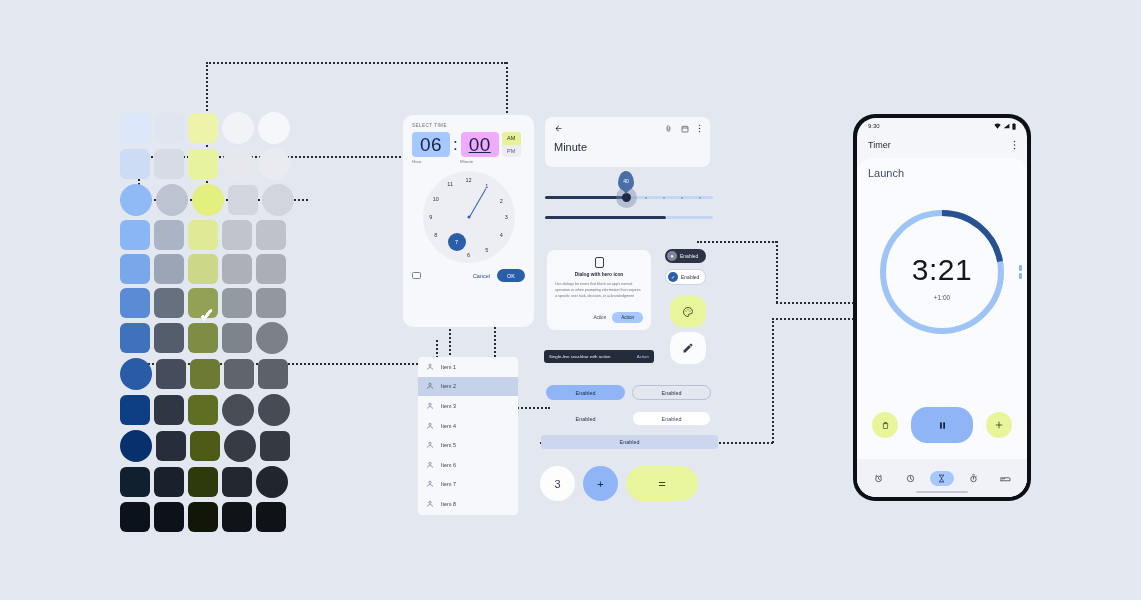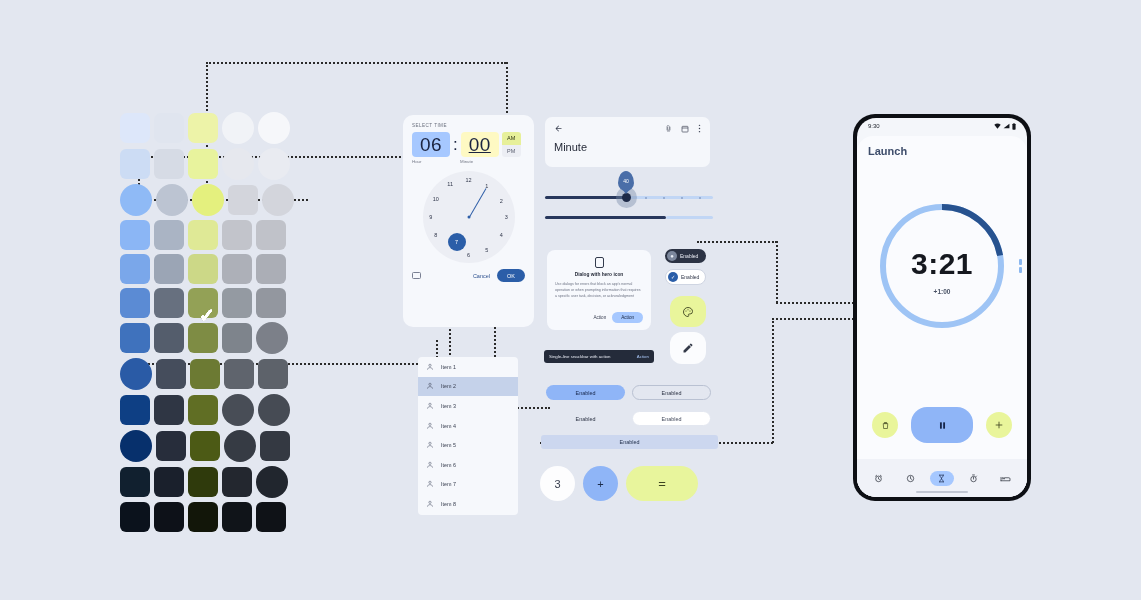--- a/index.html
+++ b/index.html
@@ -31,21 +31,21 @@
 
   
   #timepicker { left: 403px; top: 115px; width: 131px; height: 212px;
                 background: #f6f8fc; border-radius: 10px; padding: 8px 9px; }
   .tp-label { font-size: 4.6px; letter-spacing: .45px; color: #6a6f7e; text-transform: uppercase; }
   .tp-row { display: flex; align-items: flex-start; gap: 3px; margin-top: 4px; }
   .tp-box { width: 38px; height: 25px; border-radius: 4px; display: flex;
             align-items: center; justify-content: center;
             font-size: 19px; color: #1b2440; letter-spacing: .5px; }
   .tp-box.sel { background: #a6c8ff; }
-  .tp-box.pln { background: #fef9c3; text-decoration: underline; }
+  .tp-box.pln { background: #f0abfc; text-decoration: underline; }
   .tp-colon { font-size: 17px; color: #1b2440; line-height: 25px; }
   .tp-ampm { width: 19px; height: 25px; border-radius: 3px; overflow: hidden;
              display: flex; flex-direction: column; }
   .tp-am { flex: 1; background: #e7f09a; font-size: 5.5px; color: #2d3313;
            display: flex; align-items: center; justify-content: center; }
   .tp-pm { flex: 1; background: #eceef4; font-size: 5.5px; color: #5b6070;
            display: flex; align-items: center; justify-content: center; }
   .tp-sub { display: flex; gap: 3px; margin-top: 2px; }
   .tp-sub span { font-size: 4.4px; color: #747987; }
   .tp-sub .s1 { width: 38px; } .tp-sub .s2 { width: 38px; margin-left: 7px; }
@@ -157,23 +157,23 @@
   #phone { left: 853px; top: 114px; width: 178px; height: 387px;
            background: #0d0f14; border-radius: 22px; padding: 4px; }
   .screen { width: 100%; height: 100%; background: #f4f6fa; border-radius: 19px;
             overflow: hidden; display: flex; flex-direction: column; position: relative; }
   .statusbar { height: 16px; display: flex; align-items: center;
                padding: 0 11px; font-size: 6px; color: #1b1f28; }
   .sb-icons { margin-left: auto; display: flex; align-items: center; gap: 2px; }
   .apptitle { height: 22px; display: flex; align-items: center; padding: 0 11px;
               font-size: 9px; color: #2a2f3b; }
   .body { flex: 1; background: #fafbfe; border-radius: 16px 16px 0 0;
-          margin-top: 2px; padding: 9px 11px 0; position: relative; font-weight: bold; }
+          margin-top: 2px; padding: 9px 11px 0; position: relative; }
   .sect { font-size: 11px; color: #3e4d6b; }
-  .ring-wrap { position: absolute; left: 50%; top: 64px; transform: translateX(-50%);
+  .ring-wrap { position: absolute; left: 50%; top: 48px; transform: translateX(-50%);
                width: 132px; height: 132px; }
   .ring-time { position: absolute; left: 50%; top: 50%; transform: translate(-50%,-56%);
                font-size: 30px; color: #15181f; letter-spacing: .5px; }
   .ring-plus { position: absolute; left: 50%; top: 50%; transform: translate(-50%, 22px);
                font-size: 6.5px; color: #4a5366; }
   .ring-marks { position: absolute; right: -14px; top: 50%; transform: translateY(-50%);
                 display: flex; flex-direction: column; gap: 2px; }
   .ring-marks i { display: block; width: 3px; height: 6px; background: #8bb7ef;
                   border-radius: 1px; }
   .ctrls { position: absolute; left: 0; right: 0; bottom: 54px;
@@ -542,20 +542,28 @@
             </svg>
           <svg width="7" height="6" viewBox="0 0 24 20">
               <path d="M2 18h20V2z" fill="#15181f"></path>
             </svg>
           <svg width="4" height="7" viewBox="0 0 12 22">
               <rect x="1" y="2" width="10" height="19" rx="2" fill="#15181f"></rect>
               <rect x="4" y="0" width="4" height="2" fill="#15181f"></rect>
             </svg>
         </span>
       </div>
+      <div class="apptitle">
+        <span>Timer</span>
+        <svg width="3" height="10" viewBox="0 0 6 20" style="margin-left:auto">
+          <circle cx="3" cy="3" r="1.5" fill="#2a2f3b"></circle>
+            <circle cx="3" cy="10" r="1.5" fill="#2a2f3b"></circle>
+            <circle cx="3" cy="17" r="1.5" fill="#2a2f3b"></circle>
+        </svg>
+      </div>
       <div class="body">
         <div class="sect">Launch</div>
         <div class="ring-wrap">
           <svg width="132" height="132" viewBox="0 0 132 132">
             <circle cx="66" cy="66" r="59" fill="none" stroke="#9ec4f5" stroke-width="6"></circle>
             <circle cx="66" cy="66" r="59" fill="none" stroke="#27528f" stroke-width="6" stroke-linecap="butt" stroke-dasharray="82 289" transform="rotate(-90 66 66)"></circle>
           </svg>
           <div class="ring-time">3:21</div>
           <div class="ring-plus">+1:00</div>
           <div class="ring-marks">

